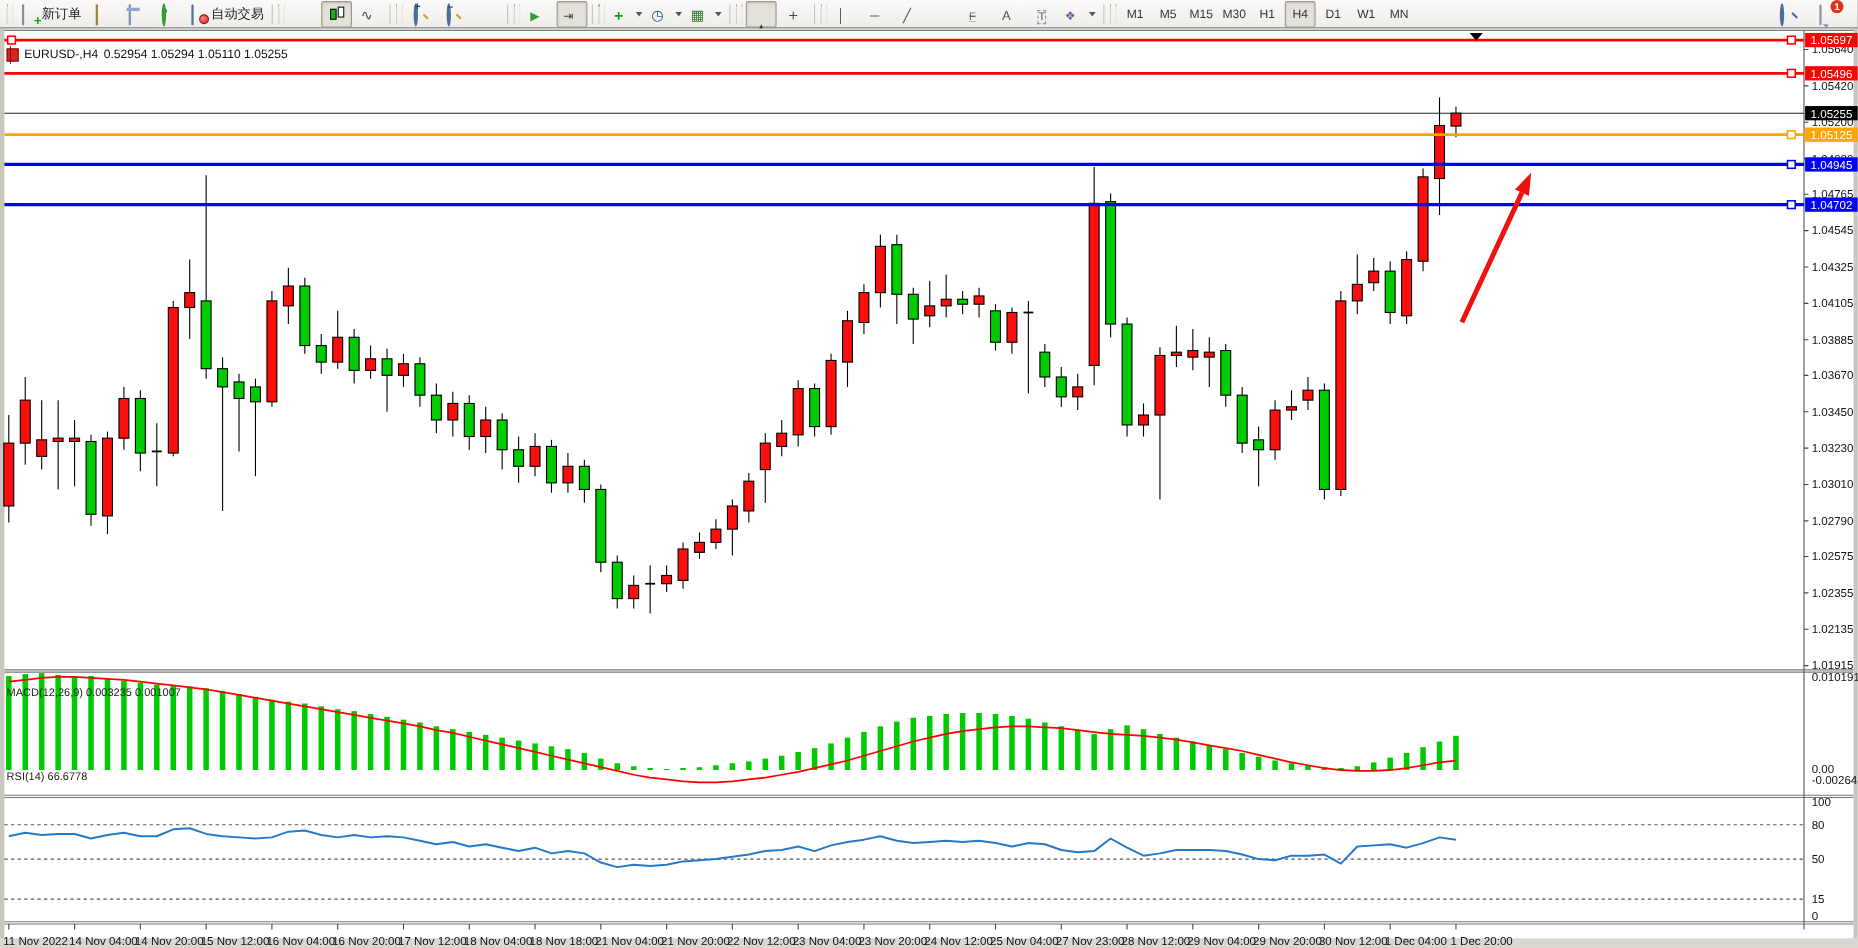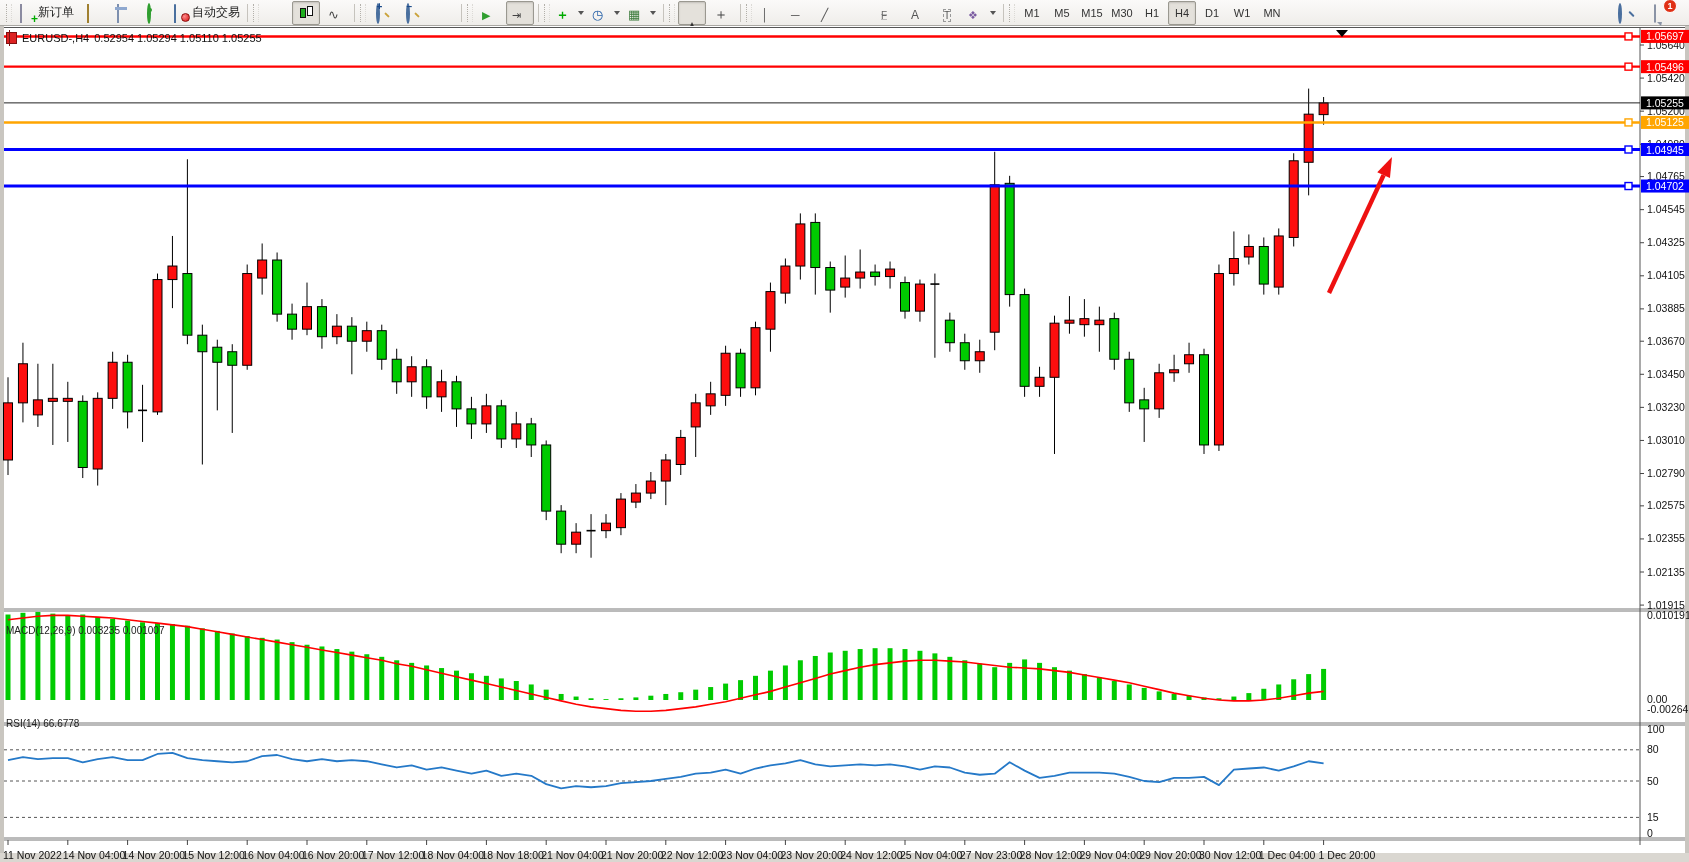--- a/index.html
+++ b/index.html
@@ -59,21 +59,21 @@
   .i-search{border:2px solid #4a6f9e;border-radius:50%;width:8px;height:8px;position:relative;}
   .i-search::after{content:"";position:absolute;left:8px;top:8px;width:7px;height:2px;background:#4a6f9e;transform:rotate(45deg);border-radius:1px;}
   .i-chat{width:14px;height:11px;background:linear-gradient(#fff,#d8dde6);border:1px solid #8a93a5;border-radius:3px;position:relative;margin-top:3px;}
   .i-chat::before{content:"";position:absolute;left:2px;bottom:-4px;border-left:4px solid transparent;border-right:1px solid transparent;border-top:4px solid #8a93a5;}
   .badge{position:absolute;right:-7px;top:-6px;background:#e03015;color:#fff;font-size:9px;min-width:12px;height:12px;
     border-radius:7px;text-align:center;line-height:12px;font-weight:bold;border:1px solid #fff;}
 
   
   #chartwin{position:absolute;left:0;top:26px;width:1689px;height:836px;background:#fff;}
   #cv{position:absolute;left:0;top:0;}
-  #chart-title{position:absolute;left:6px;top:6px;display:flex;align-items:center;gap:5px;font-size:11px;color:#111;justify-content:flex-end;}
+  #chart-title{position:absolute;left:6px;top:18px;display:flex;align-items:center;gap:5px;font-size:11px;color:#111;justify-content:flex-end;}
   #chart-title .sym{font-weight:normal;}
   .chart-icon{width:9px;height:10px;background:#d22;border:1px solid #801010;position:relative;}
   .chart-icon::after{content:"";position:absolute;left:2px;top:-3px;width:1px;height:16px;background:#801010;}
   .ind-label{position:absolute;left:6px;font-size:10px;color:#222;}
 </style>
 </head>
 <body>
 <div id="app">
 
   <div id="toolbar">
@@ -623,15 +623,15 @@
         <polyline points="8,734.2 22.95,731.08 37.9,733.16 52.849999999999994,732.12 67.8,732.12 82.75,736.28 97.69999999999999,733.16 112.64999999999999,731.08 127.6,734.2 142.54999999999998,734.2 157.5,727.96 172.45,726.92 187.39999999999998,732.12 202.35,734.2 217.29999999999998,735.24 232.25,736.28 247.2,735.24 262.15,730.04 277.09999999999997,729 292.05,733.16 307,735.24 321.95,733.16 336.9,735.24 351.84999999999997,734.2 366.79999999999995,735.24 381.75,738.36 396.7,741.48 411.65,739.4 426.59999999999997,743.56 441.54999999999995,741.48 456.5,744.6 471.45,747.72 486.4,744.6 501.34999999999997,749.8 516.3,747.72 531.25,749.8 546.1999999999999,758.12 561.15,762.28 576.1,760.2 591.05,761.24 606,760.2 620.9499999999999,757.08 635.9,756.04 650.85,755 665.8,752.92 680.75,750.84 695.6999999999999,747.72 710.65,746.68 725.5999999999999,743.56 740.55,747.72 755.5,742.52 770.4499999999999,739.4 785.4,737.3199999999999 800.3499999999999,734.2 815.3,738.36 830.25,740.44 845.1999999999999,739.4 860.15,738.36 875.0999999999999,739.4 890.05,738.36 905,740.44 919.9499999999999,743.56 934.9,740.44 949.8499999999999,741.48 964.8,746.68 979.75,748.76 994.6999999999999,747.72 1009.65,736.28 1024.6,744.6 1039.55,751.88 1054.5,749.8 1069.45,746.68 1084.3999999999999,746.68 1099.35,746.68 1114.3,747.72 1129.25,750.84 1144.2,755 1159.1499999999999,756.04 1174.1,751.88 1189.05,751.88 1204,750.84 1218.95,759.16 1233.8999999999999,743.56 1248.85,742.52 1263.8,741.48 1278.75,744.6 1293.7,740.44 1308.6499999999999,735.24 1323.6,737.3199999999999" fill="none" stroke="#2579c8" stroke-width="1.8" stroke-linejoin="round"></polyline>
         <line x1="1329" y1="267" x2="1383.5934590345503" y2="149.14745351271677" stroke="#ee1111" stroke-width="4.5"></line>
         <polygon points="1392,131 1389.9450677640011,152.08974285062416 1377.2418503050994,146.20516417480937" fill="#ee1111"></polygon>
       </svg>
     <div id="chart-title">
       <span class="chart-icon"></span>
       <span class="sym">EURUSD-,H4</span>
       <span class="ohlc">0.52954 1.05294 1.05110 1.05255</span>
     </div>
     <div class="ind-label" style="top:587px;margin-top:12px;">MACD(12,26,9) 0.003235 0.001007</div>
-    <div class="ind-label" style="top:692px;">RSI(14) 66.6778</div>
+    <div class="ind-label" style="top:675px;">RSI(14) 66.6778</div>
   </div>
 </div>
 
 </body></html>

